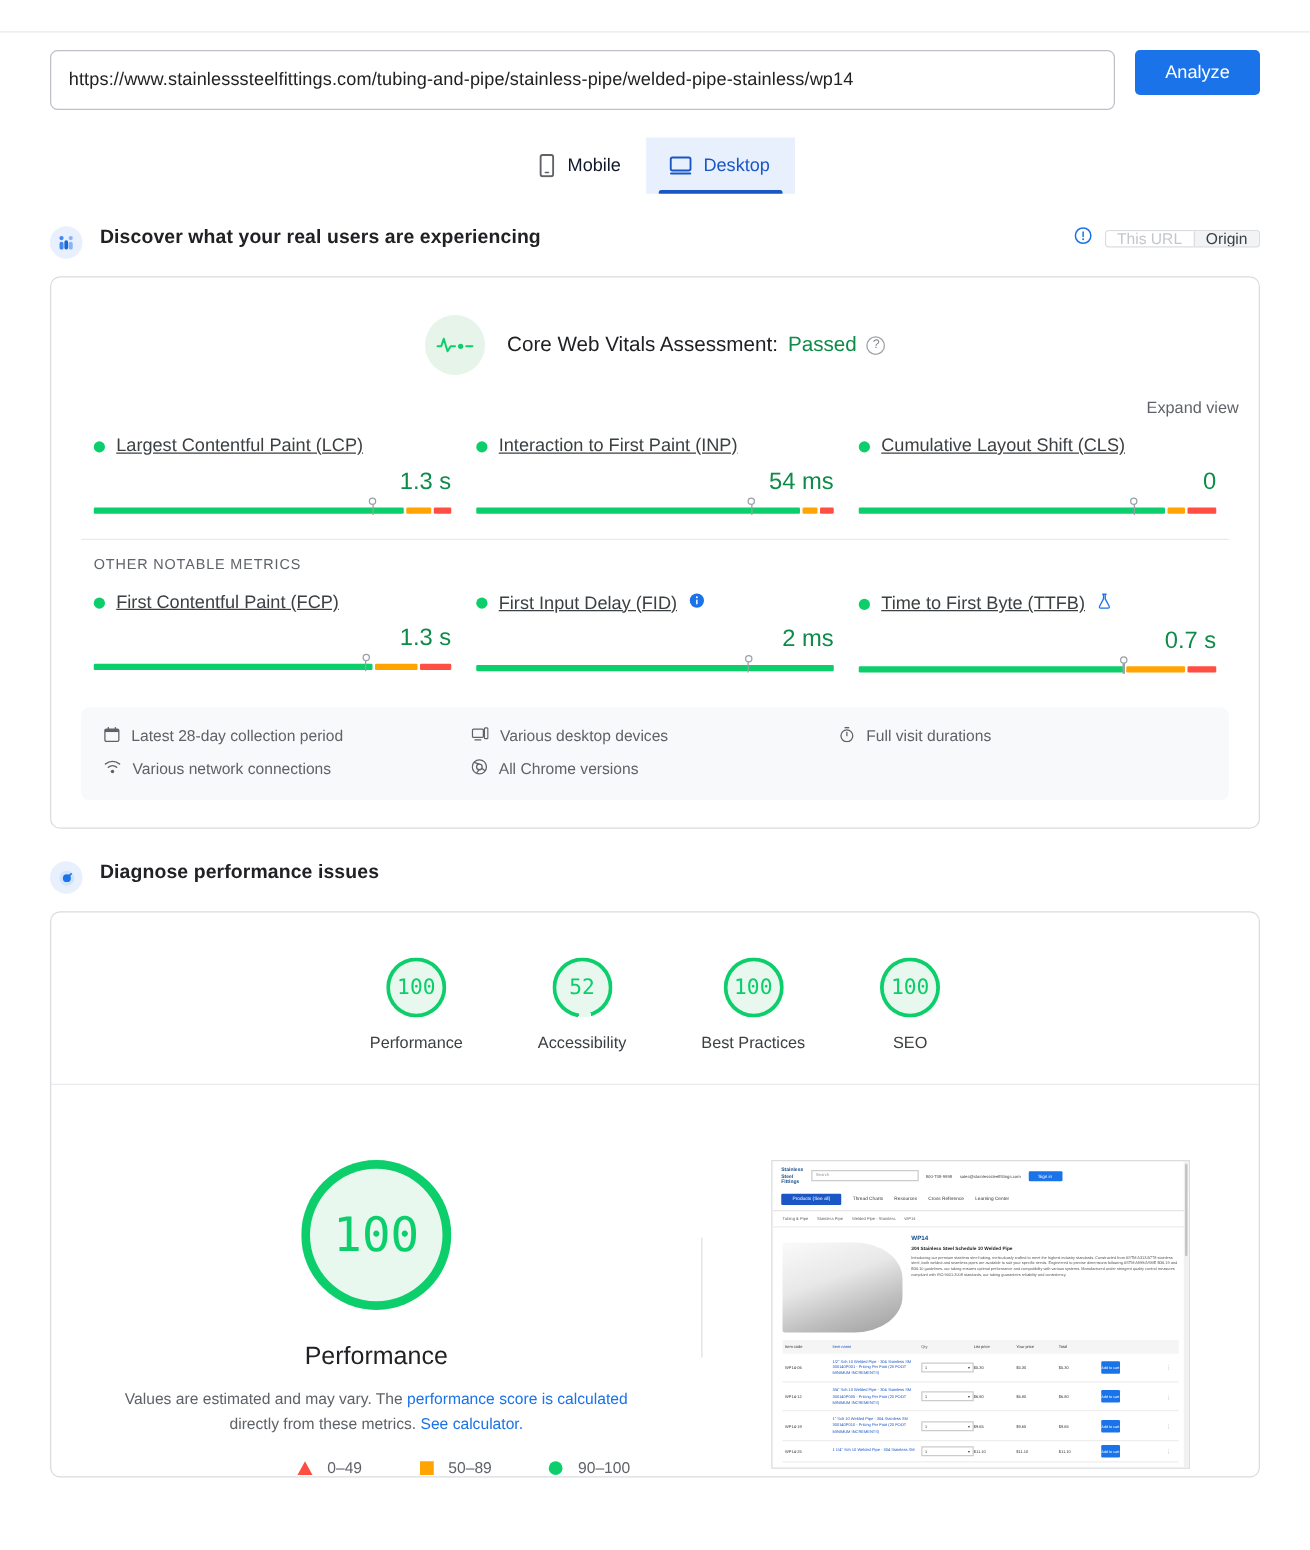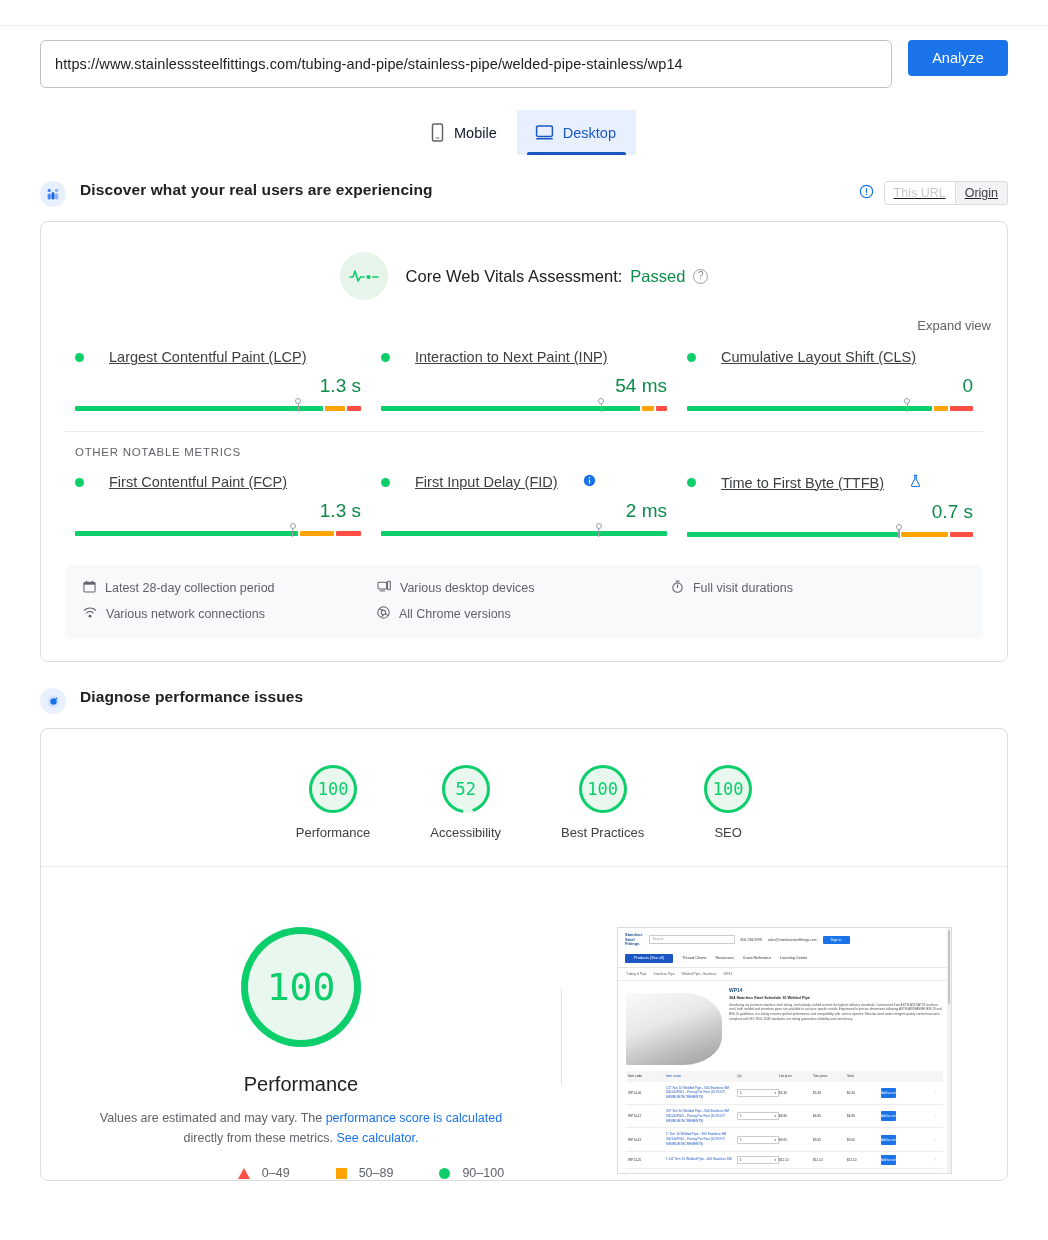--- a/index.html
+++ b/index.html
@@ -42,21 +42,21 @@
 
   
   .sechead { display: flex; align-items: flex-start; gap: 14px; padding: 0 40px; margin-top: 26px; }
   .sechead .bubble {
     width: 26px; height: 26px; border-radius: 50%; background: #e8f0fe;
     display: flex; align-items: center; justify-content: center; flex: none;
   }
   .sechead .title { font-size: 15.5px; font-weight: bold; color: #202124; letter-spacing: .1px; }
   .sechead .spacer { flex: 1; }
   .toggle { display: flex; align-items: center; gap: 10px; }
-  .seg { display: flex; border: 1px solid #dadce0; border-radius: 3px; overflow: hidden; height: 24px; text-decoration: underline; }
+  .seg { display: flex; border: 1px solid #dadce0; border-radius: 3px; overflow: hidden; height: 14px; }
   .seg div {
     font-size: 12.5px; padding: 0 9px; display: flex; align-items: center;
     color: #5f6368; background: #fff; cursor: pointer;
   }
   .seg div.disabled { color: #c3c7cb; cursor: default; }
   .seg div.on { background: #f1f3f4; color: #3c4043; border-left: 1px solid #dadce0; }
 
   
   .card {
     margin: 14px 40px 0 40px; border: 1px solid #dadce0; border-radius: 8px; background: #fff;
@@ -72,21 +72,21 @@
   .cwv-pass { color: #0c8b49; }
   .qmark {
     width: 15px; height: 15px; border-radius: 50%; border: 1.3px solid #9aa0a6;
     color: #80868b; font-size: 10px; display: inline-flex; align-items: center;
     justify-content: center; line-height: 1;
   }
   .expand { text-align: right; padding: 18px 16px 0 0; font-size: 13px; color: #5f6368; cursor: pointer; }
 
   .metrics { display: flex; padding: 16px 24px 10px 24px; }
   .metric { flex: 1; padding: 0 10px; }
-  .metric .mlabel { display: flex; align-items: center; gap: 25px; font-size: 14.5px; }
+  .metric .mlabel { display: flex; align-items: center; gap: 9px; font-size: 14.5px; }
   .dot { width: 9px; height: 9px; border-radius: 50%; background: #0cce6b; flex: none; }
   .mname { color: #3c4043; text-decoration: underline; cursor: pointer; }
   .mval { text-align: right; font-size: 19px; color: #0c8b49; margin: 10px 0 2px 0; }
   .bar { position: relative; height: 16px; }
   .bartrack { position: absolute; left: 0; right: 0; top: 7px; height: 5px; display: flex; gap: 2px; }
   .bartrack span { display: block; height: 100%; border-radius: 1px; }
   .pin { position: absolute; top: 0; width: 1px; }
   .pin i { display: block; width: 1.5px; height: 13px; background: #9aa0a6; margin-left: 2.3px; }
   .pin b {
     display: block; width: 6px; height: 6px; border-radius: 50%;
@@ -257,21 +257,21 @@
         </div>
         <div class="pin" style="left:77%">
             <b></b>
             <i></i>
           </div>
       </div>
     </div>
     <div class="metric">
       <div class="mlabel">
         <span class="dot"></span>
-        <span class="mname">Interaction to Next Paint (INP)</span>
+        <span class="mname">Interaction to First Paint (INP)</span>
       </div>
       <div class="mval">54 ms</div>
       <div class="bar">
         <div class="bartrack">
           <span style="width:92%;background:#0cce6b"></span>
           <span style="width:4%;background:#ffa400"></span>
           <span style="width:4%;background:#ff4e42"></span>
         </div>
         <div class="pin" style="left:76%">
             <b></b>

